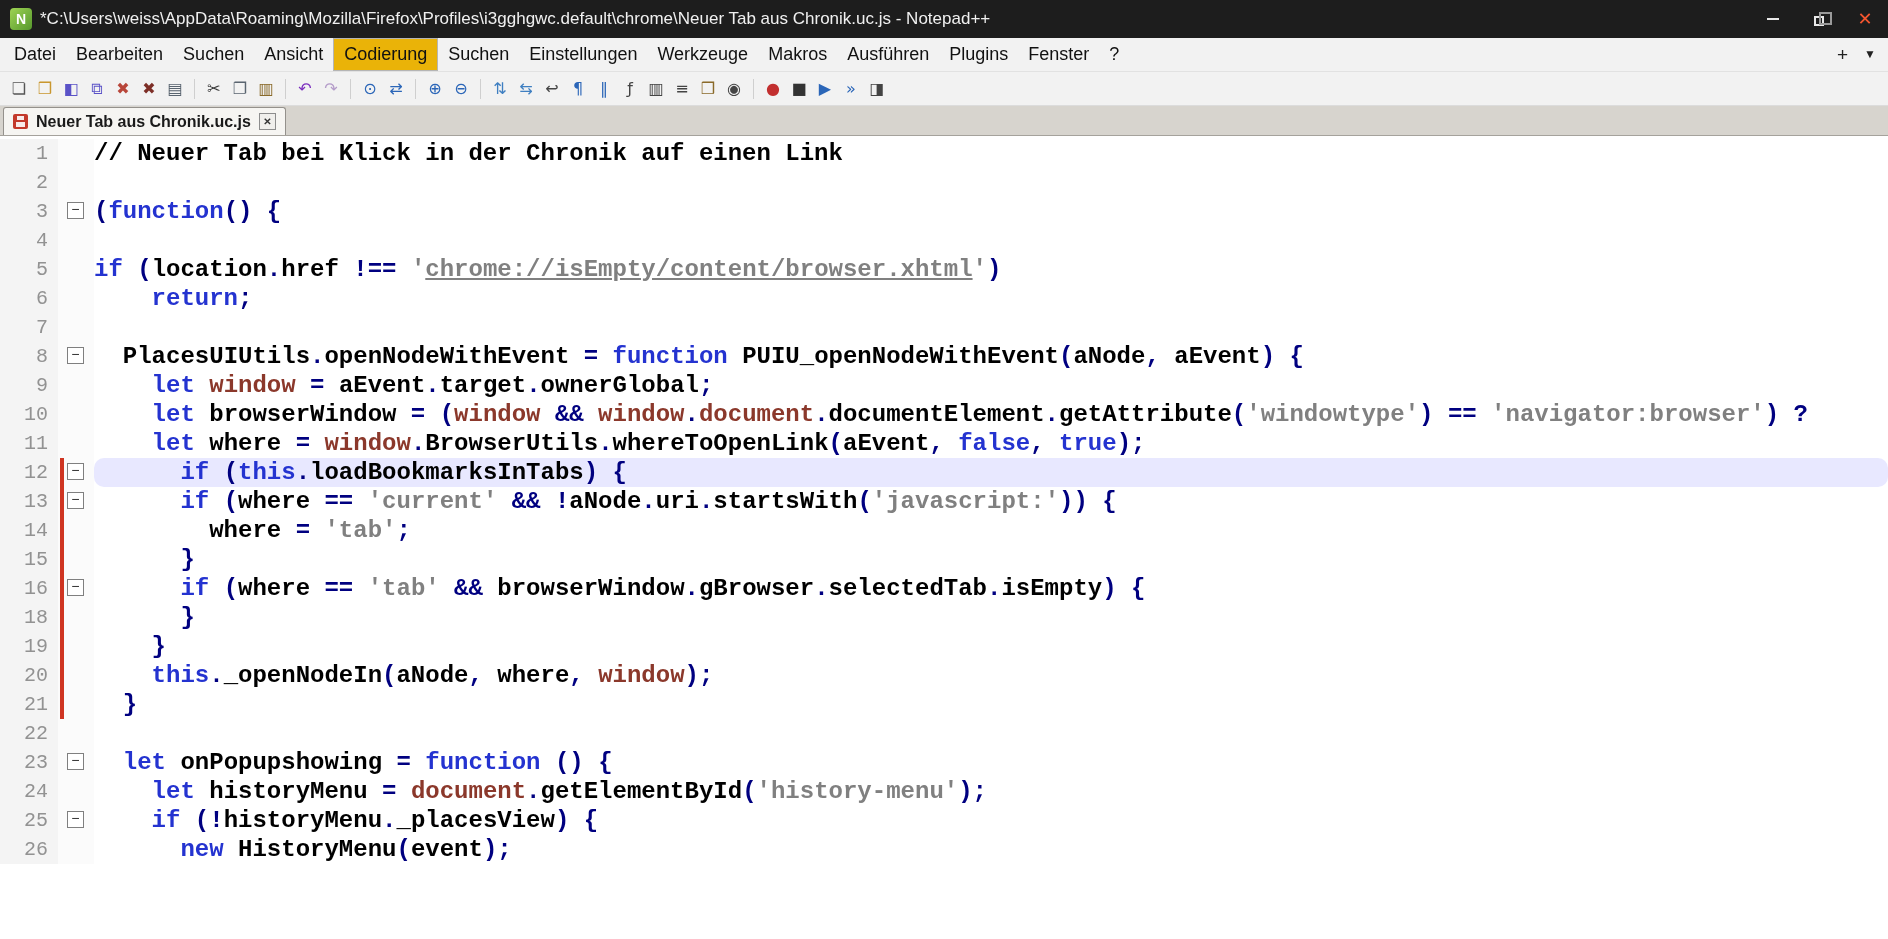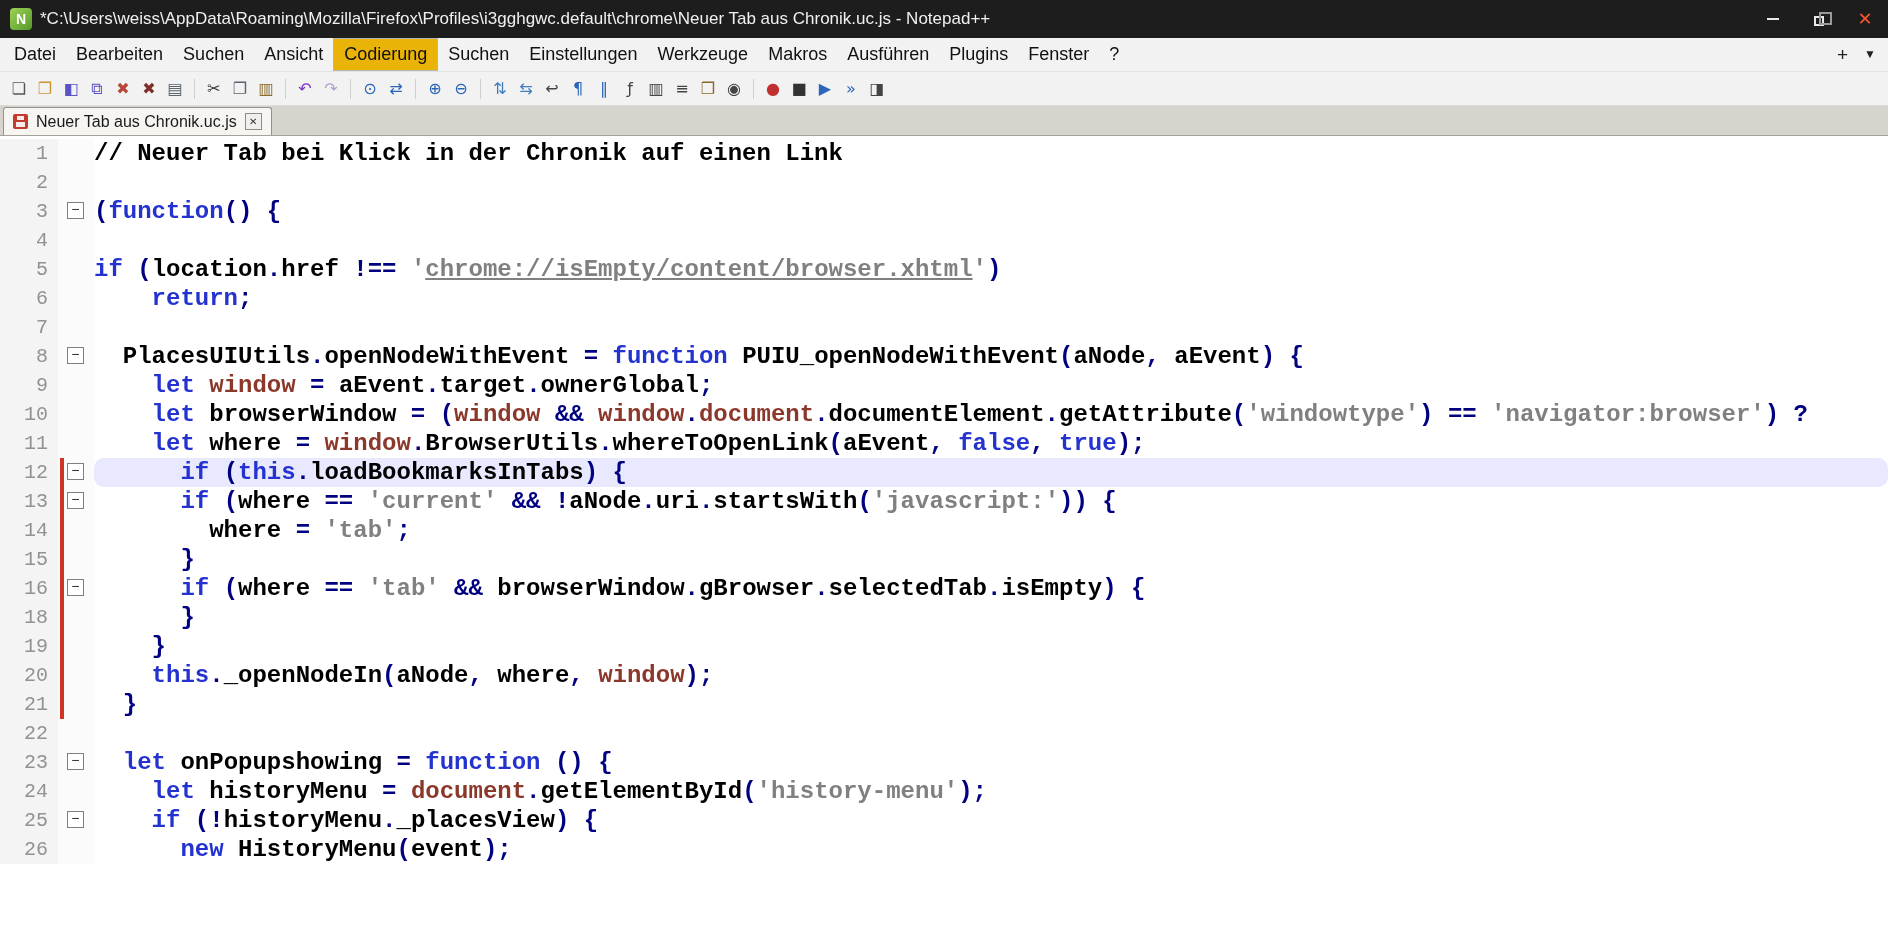--- a/index.html
+++ b/index.html
@@ -29,21 +29,21 @@
 
   
   .toolbar { flex:0 0 34px; background:#f2f2f2; display:flex; align-items:center; padding-left:6px; border-bottom:1px solid #dcdcdc; }
   .tbi { width:24px; height:24px; display:flex; align-items:center; justify-content:center; font-size:16px;
          font-family:"DejaVu Sans", sans-serif; border-radius:3px; margin:0 1px; }
   .tsep { width:1px; height:20px; background:#cfcfcf; margin:0 6px; }
 
   
   .tabbar { flex:0 0 30px; background:#d7d4ce; display:flex; align-items:flex-end; padding-left:3px; border-bottom:1px solid #a5a29c; }
   .tab { height:28px; display:flex; align-items:center; gap:8px; padding:0 9px; background:#f6f5f2;
-         border:1px solid #94918c; border-bottom:none; border-radius:3px 3px 0 0; font-size:16px; }
+         border:1px solid #94918c; border-bottom:none; border-radius:3px 3px 0 0; font-size:16px;font-weight:bold; }
   .floppy { position:relative; width:15px; height:15px; background:#c3392b; border-radius:2px; flex:0 0 auto; }
   .floppy::before { content:""; position:absolute; top:2px; left:4px; width:7px; height:4px; background:#fff; opacity:.9; }
   .floppy::after  { content:""; position:absolute; bottom:2px; left:3px; width:9px; height:5px; background:#fff; opacity:.9; }
   .tab-label { color:#1a1a1a; white-space:nowrap; }
   .tab-close { width:17px; height:17px; border:1px solid #8d8d8d; display:flex; align-items:center; justify-content:center;
                font-size:10px; color:#333; background:#f0efec; }
 
   
   .editor { flex:1 1 auto; overflow:hidden; background:#fff; font-family:"Liberation Mono", monospace;
             font-weight:bold; font-size:24px; line-height:29px; padding-top:3px; }

